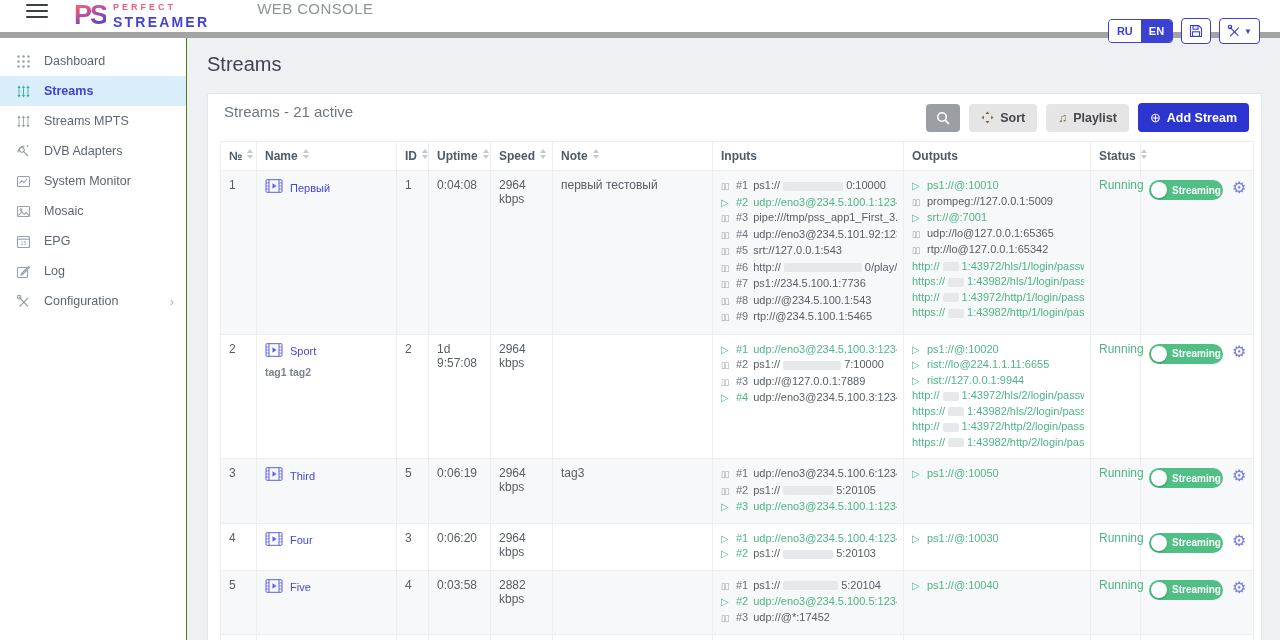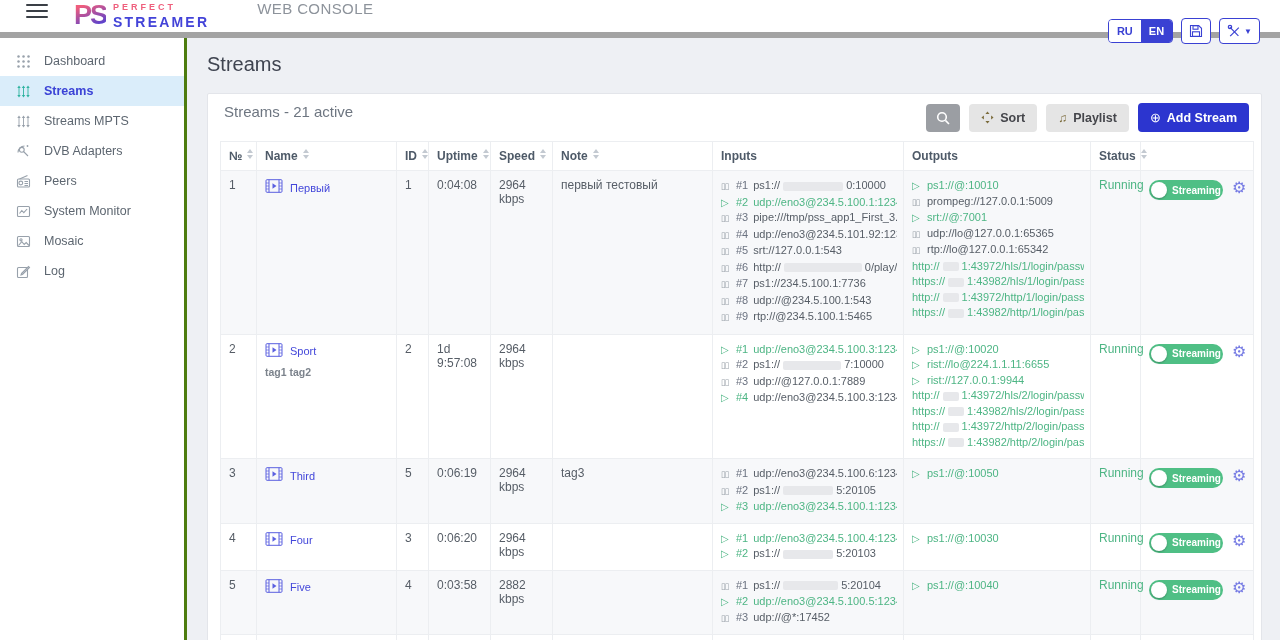--- a/index.html
+++ b/index.html
@@ -18,21 +18,21 @@
   .topbar-right { margin-left:auto; display:flex; align-items:center; gap:8px;margin-top:18px; }
   .lang-group { display:flex; border:1px solid #3a41d3; border-radius:4px; overflow:hidden; }
   .lang-btn { font-size:11px; font-weight:bold; padding:5px 8px; cursor:pointer; }
   .lang-ru { color:#3a41d3; background:#fff; }
   .lang-en { color:#fff; background:#3a41d3; }
   .icon-btn { border:1px solid #3a41d3; border-radius:4px; background:#fff; padding:4px 7px; display:flex; align-items:center; gap:3px; cursor:pointer; height:26px; }
   .caret { font-size:8px; color:#3a41d3; }
 
   
   .layout { display:flex; height:602px; }
-  .sidebar { width:187px; background:#fff; border-right:3px solid #4d7c0f; padding-top:8px; flex-shrink:0; }
+  .sidebar { width:187px; background:#fff; border-right:1px solid #4d7c0f; padding-top:8px; flex-shrink:0; }
   .side-item { display:flex; align-items:center; gap:13px; padding:7px 0 7px 15px; font-size:12.5px; color:#5d6670; cursor:pointer; position:relative; }
   .side-item .glyph { width:16px; height:16px; display:inline-flex; align-items:center; justify-content:center; }
   .side-item.active { background:#daedfa; color:#3b43d6; font-weight:bold; }
   .side-chevron { position:absolute; right:12px; color:#aab1b9; font-size:13px; }
 
   .main { flex:1; padding:15px 18px 0 20px; overflow:hidden; }
   .page-title { font-size:20px; color:#3f4450; font-weight:400; margin-bottom:17px; }
 
   
   .panel { background:#fff; border:1px solid #e3e5ea; border-radius:2px; }
@@ -169,55 +169,65 @@
             <path d="M7.5 7.5L12 12"></path>
             <path d="M9 13h6" stroke-width="0"></path>
             <circle cx="11.5" cy="2" r=".9" fill="#98a1ab" stroke="none"></circle>
           </svg>
         </span>
         <span>DVB Adapters</span>
       </div>
       <div class="side-item">
         <span class="glyph">
           <svg width="15" height="15" viewBox="0 0 15 15" fill="none" stroke="#98a1ab" stroke-width="1.1">
-            <rect x="1.5" y="5" width="12" height="8" rx="1"></rect>
-            <circle cx="4.8" cy="9" r="1.9"></circle>
-            <path d="M8.5 7.5h3.5M8.5 9.5h3.5M8.5 11.5h3.5"></path>
-            <path d="M3.5 5L11.5 1.5"></path>
-          </svg>
-        </span>
-        <span>Peers</span>
-      </div>
-      <div class="side-item">
-        <span class="glyph">
-          <svg width="15" height="15" viewBox="0 0 15 15" fill="none" stroke="#98a1ab" stroke-width="1.1">
             <rect x="1.5" y="2.5" width="12" height="10" rx="1"></rect>
             <path d="M3.5 9.5l2.3-3 2 2.2 3.3-3.7"></path>
           </svg>
         </span>
         <span>System Monitor</span>
       </div>
       <div class="side-item">
         <span class="glyph">
           <svg width="15" height="15" viewBox="0 0 15 15" fill="none" stroke="#98a1ab" stroke-width="1.1">
             <rect x="1.5" y="2.5" width="12" height="10" rx="1"></rect>
             <circle cx="5" cy="5.8" r="1.1"></circle>
             <path d="M2.5 11.5l3.3-3.8 2.4 2.8 2-2 2.8 3"></path>
           </svg>
         </span>
         <span>Mosaic</span>
       </div>
       <div class="side-item">
         <span class="glyph">
           <svg width="15" height="15" viewBox="0 0 15 15" fill="none" stroke="#98a1ab" stroke-width="1.1">
+            <rect x="1.5" y="2.5" width="12" height="11" rx="1"></rect>
+            <path d="M1.5 5.2h12"></path>
+            <text x="7.5" y="11.3" font-size="5.2" text-anchor="middle" fill="#98a1ab" stroke="none" font-family="Liberation Sans, sans-serif">15</text>
+          </svg>
+        </span>
+        <span>EPG</span>
+      </div>
+      <div class="side-item">
+        <span class="glyph">
+          <svg width="15" height="15" viewBox="0 0 15 15" fill="none" stroke="#98a1ab" stroke-width="1.1">
             <rect x="1.5" y="3.5" width="10" height="10" rx="1"></rect>
             <path d="M5.5 9.5L12.5 2.5l1 1-7 7-1.5.5z" fill="#fff"></path>
           </svg>
         </span>
         <span>Log</span>
+      </div>
+      <div class="side-item">
+        <span class="glyph">
+          <svg width="15" height="15" viewBox="0 0 15 15" fill="none" stroke="#98a1ab" stroke-width="1.1">
+            <path d="M3.5 12.5l8.5-8.5"></path>
+            <path d="M3 3l9 9.5"></path>
+            <circle cx="3.2" cy="3.2" r="1.8"></circle>
+          </svg>
+        </span>
+        <span>Configuration</span>
+        <span class="side-chevron">›</span>
       </div>
     </div>
 
   <div class="main">
     <div class="page-title">Streams</div>
 
     <div class="panel">
       <div class="panel-head">
         <span class="panel-title">Streams - 21 active</span>
         <div class="panel-actions">

